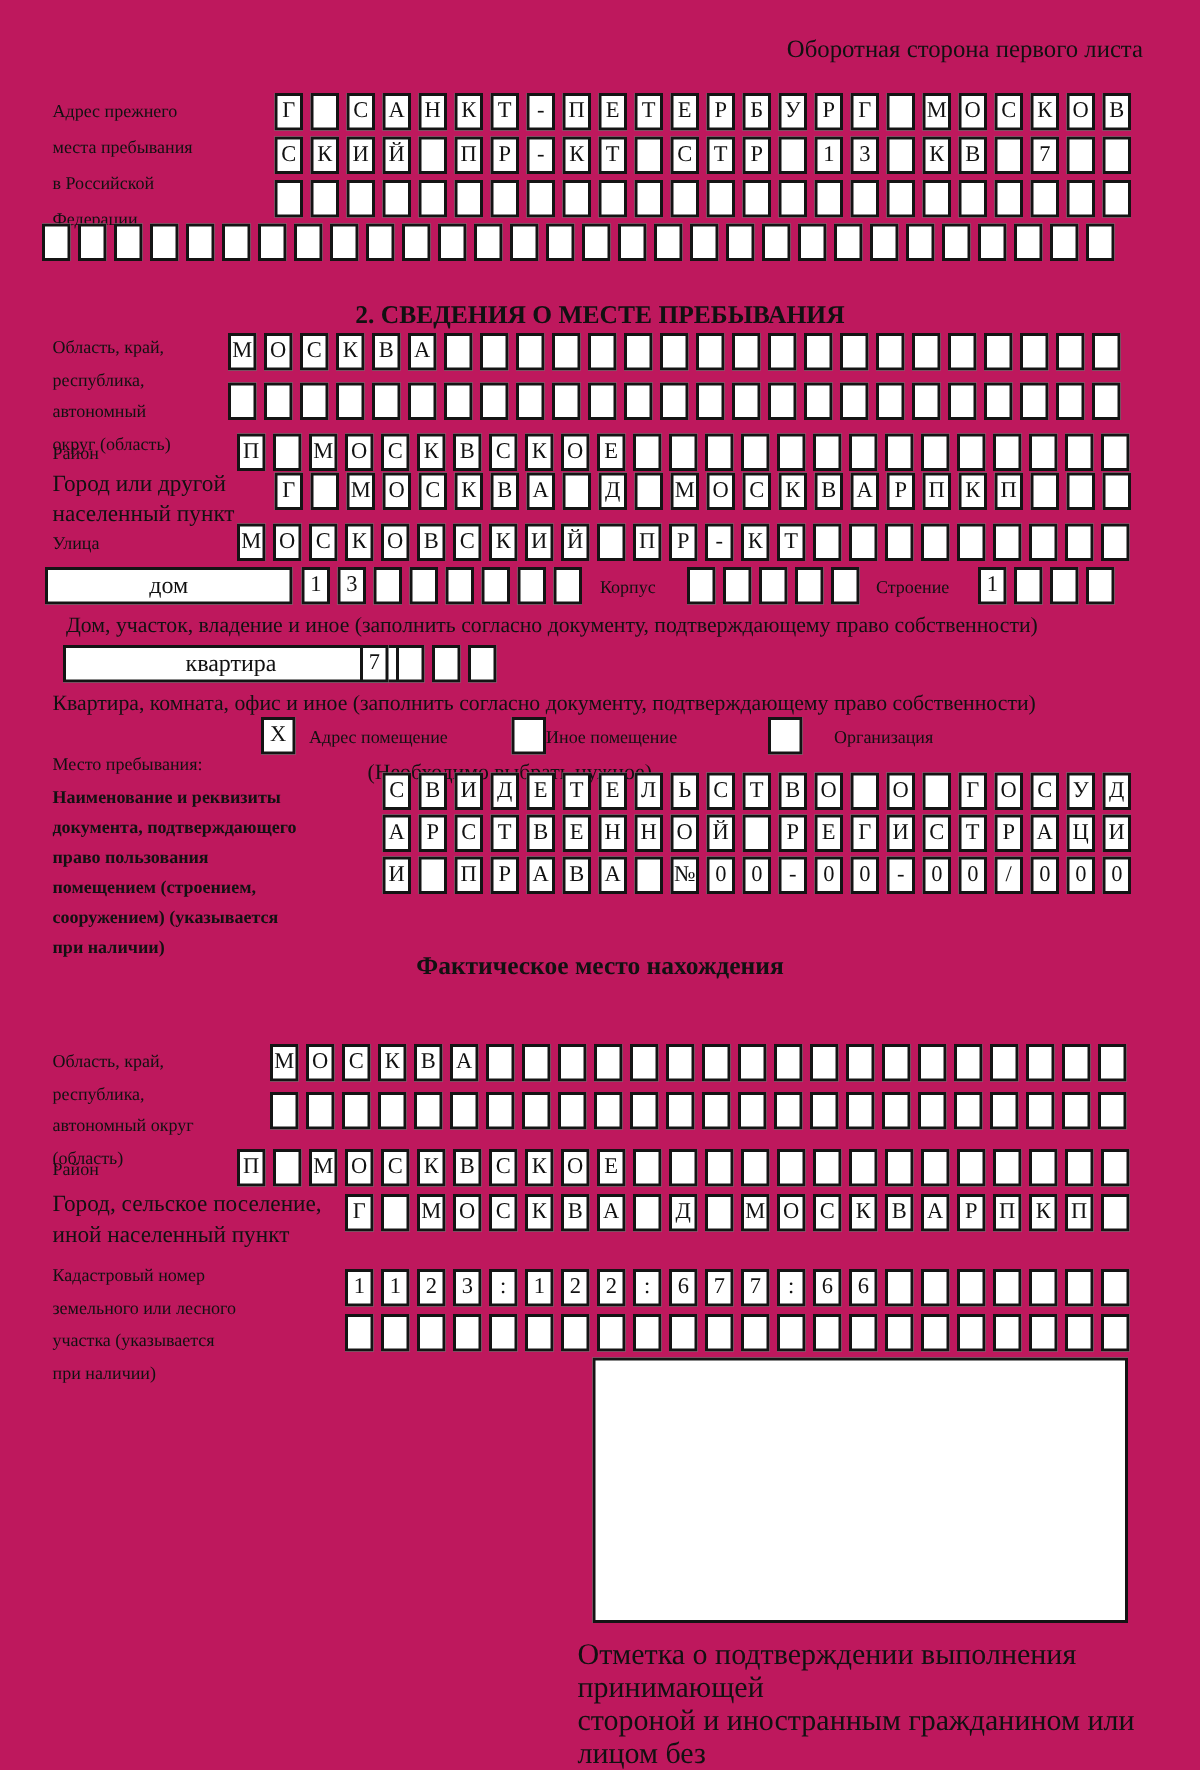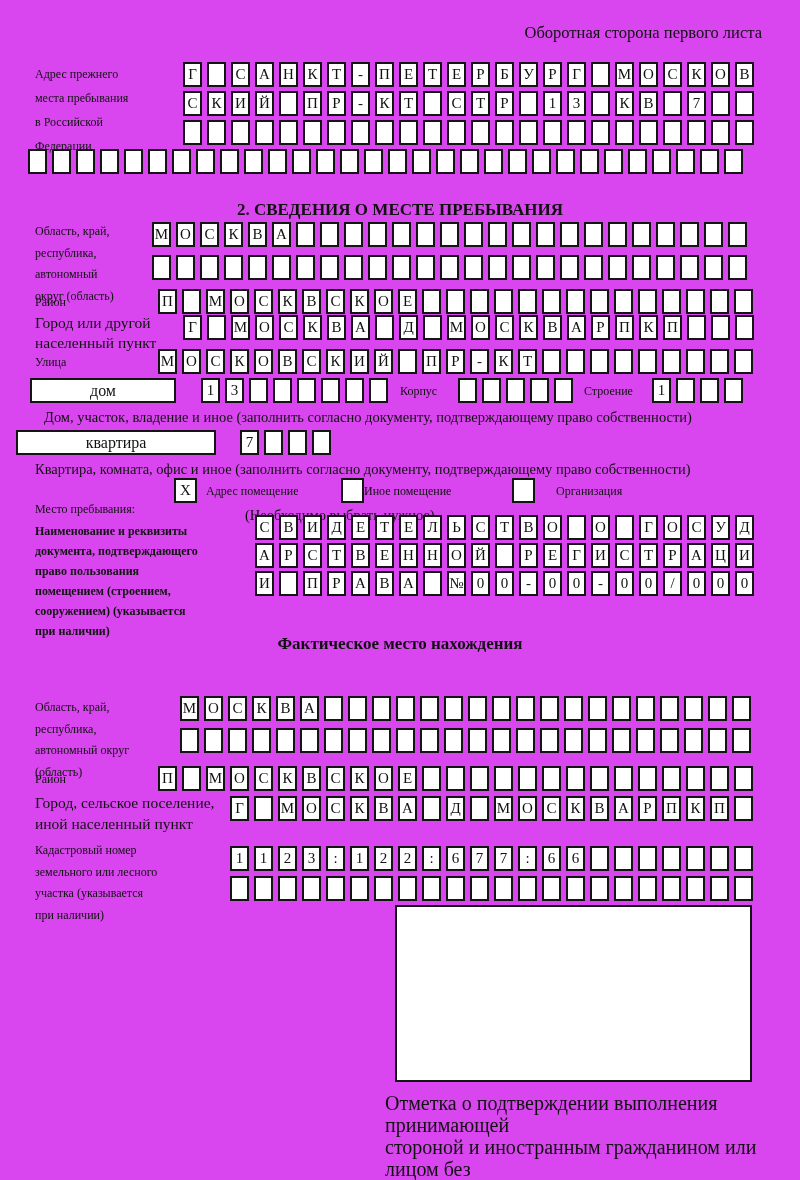--- a/index.html
+++ b/index.html
@@ -1,19 +1,19 @@
 <!DOCTYPE html>
 <html><head>
 <meta charset="utf-8">
 <style>
   * { margin:0; padding:0; box-sizing:border-box; }
   html,body { background:#fff; }
   .page {
     position:relative; width:800px; height:1180px; margin:0 auto;
-    background:#d946ef; color:#111;
+    background:#be185d; color:#111;
     font-family:"Liberation Serif", serif;
     overflow:hidden;
   }
   .lbl { position:absolute; font-size:12px; line-height:21.5px; white-space:pre-line; }
   .caption { position:absolute; font-size:14.5px; line-height:19px; white-space:pre-line; }
   .center { left:0; width:800px; text-align:center; }
   .heading { position:absolute; font-weight:bold; font-size:17px; }
   .boxrow { position:absolute; display:flex; gap:5px; }
   .cell {
     width:19px; height:25px; border:2px solid #141414; background:#fff;
@@ -293,21 +293,21 @@
       <span class="cell"></span>
       <span class="cell"></span>
       <span class="cell"></span>
       <span class="cell"></span>
       <span class="cell"></span>
       <span class="cell"></span>
       <span class="cell"></span>
       <span class="cell"></span>
     </div>
 
-  <div class="bigbox" style="left:30px; top:378px; width:146px;">дом</div>
+  <div class="bigbox" style="left:30px; top:378px; width:165px;">дом</div>
   <div class="boxrow" style="left:201px; top:378px;">
       <span class="cell">1</span>
       <span class="cell">3</span>
       <span class="cell"></span>
       <span class="cell"></span>
       <span class="cell"></span>
       <span class="cell"></span>
       <span class="cell"></span>
       <span class="cell"></span>
     </div>
@@ -321,21 +321,21 @@
     </div>
   <div class="lbl" style="left:584px; top:381px;">Строение</div>
   <div class="boxrow" style="left:652px; top:378px;">
       <span class="cell">1</span>
       <span class="cell"></span>
       <span class="cell"></span>
       <span class="cell"></span>
     </div>
   <div class="caption" style="left:44px; top:408px;">Дом, участок, владение и иное (заполнить согласно документу, подтверждающему право собственности)</div>
 
-  <div class="bigbox" style="left:16px; top:430px; width:200px;">квартира</div>
+  <div class="bigbox" style="left:42px; top:430px; width:224px;">квартира</div>
   <div class="boxrow" style="left:240px; top:430px;">
       <span class="cell">7</span>
       <span class="cell"></span>
       <span class="cell"></span>
       <span class="cell"></span>
     </div>
   <div class="caption" style="left:35px; top:460px;">Квартира, комната, офис и иное (заполнить согласно документу, подтверждающему право собственности)</div>
 
   <div class="lbl" style="left:35px; top:499px;">Место пребывания:</div>
   <div class="checkbox" style="left:174px; top:478px;">X</div>

